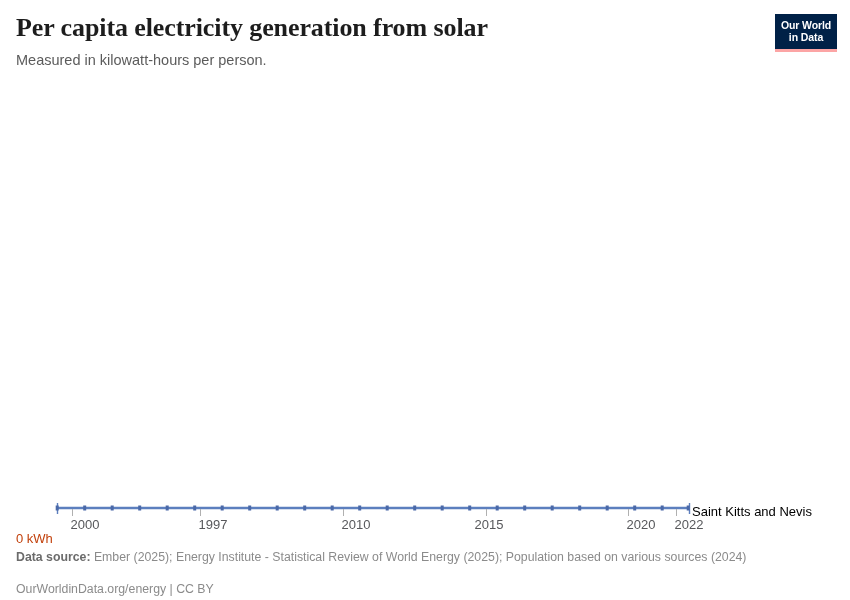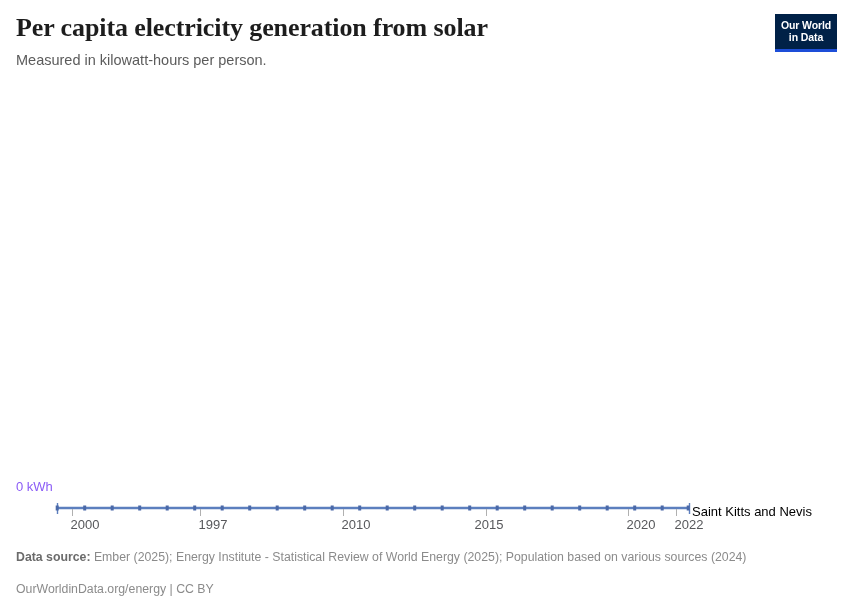--- a/index.html
+++ b/index.html
@@ -51,21 +51,21 @@
   }
 
   
   .owid-logo {
     position: absolute;
     right: 13px;
     top: 14px;
     width: 62px;
     height: 38px;
     background: #002147;
-    border-bottom: 3px solid #1d4ed8;
+    border-bottom: 3px solid #fca5a5;
     box-sizing: border-box;
     display: flex;
     flex-direction: column;
     align-items: center;
     justify-content: center;
     padding-bottom: 1px;
   }
   .owid-logo span {
     display: block;
     color: #ffffff;
@@ -87,24 +87,24 @@
   }
   .plot-svg {
     position: absolute;
     left: 0;
     top: 0;
   }
 
   .y-axis-label {
     position: absolute;
     left: 16px;
-    top: 480px;
+    top: 532px;
     font-size: 13px;
     line-height: 14px;
-    color: #8b5cf6;
+    color: #c2410c;
     white-space: nowrap;
   }
 
   .x-tick-label {
     position: absolute;
     top: 517px;
     font-size: 13px;
     line-height: 15px;
     color: #57585b;
     white-space: nowrap;

